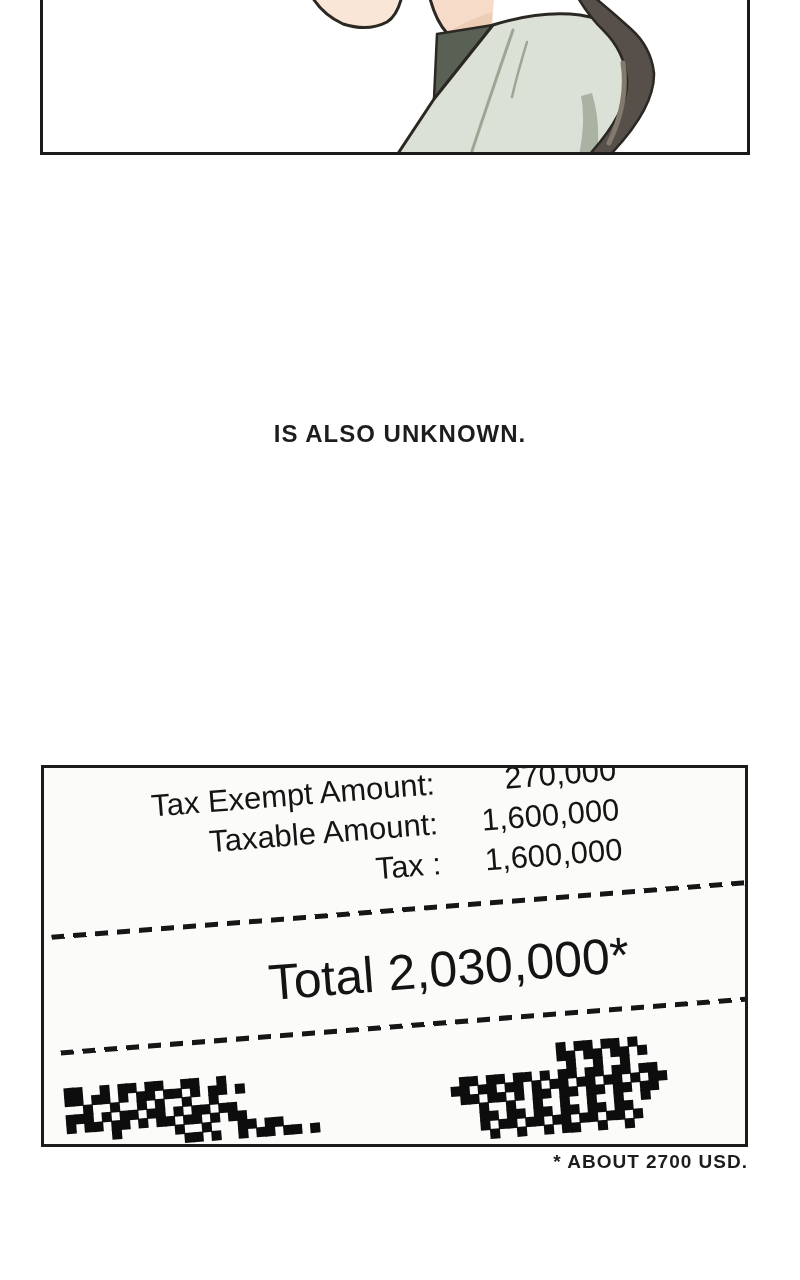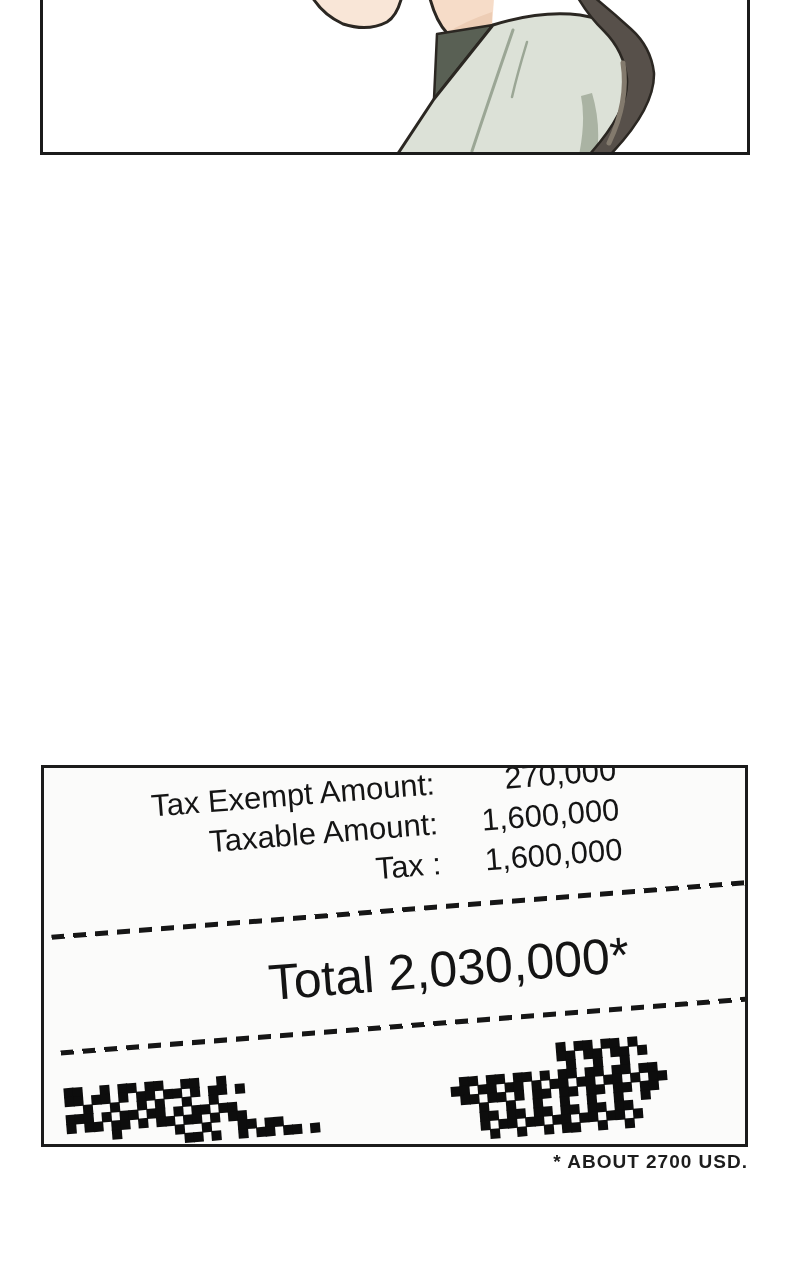--- a/index.html
+++ b/index.html
@@ -73,20 +73,21 @@
     <path d="M 470,37 Q 450,95 429,158" fill="none" stroke="#9ba695" stroke-width="3" stroke-linecap="round"></path>
     <path d="M 484,49 Q 474,82 469,104" fill="none" stroke="#9ba695" stroke-width="2.5" stroke-linecap="round"></path>
     <path d="M 549,100 Q 558,130 554,162 L 536,162 Q 543,127 538,103 Z" fill="#aab3a3"></path>
 
     <path d="M 536,-8 Q 564,14 588,36 Q 608,54 611,80 Q 612,115 567,162 L 546,162 Q 586,118 584,86 Q 581,58 561,38 Q 542,20 528,-8 Z" fill="#57504a" stroke="#2b2722" stroke-width="2.5"></path>
     <path d="M 580,70 Q 586,108 566,150" fill="none" stroke="#837a6d" stroke-width="5" stroke-linecap="round"></path>
   </svg>
 </div>
 
 <div class="narration">
+  <div>IS ALSO UNKNOWN.</div>
 </div>
 
 <div class="panel-receipt">
   <div class="tilt">
     <div class="rows">
       <div class="r-row">
         <span class="r-label">Tax Exempt Amount:</span>
         <span class="r-value">270,000</span>
       </div>
       <div class="r-row">

